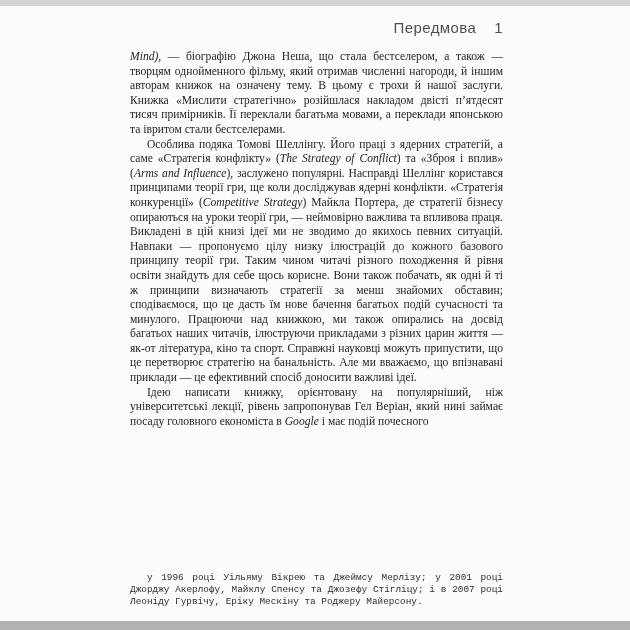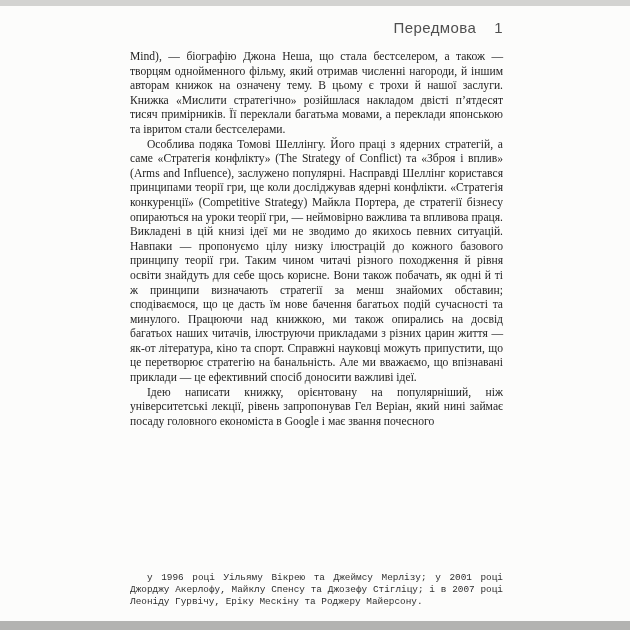--- a/index.html
+++ b/index.html
@@ -51,20 +51,21 @@
   .para {
     margin: 0;
     font-size: 11.6px;
     line-height: 14.6px;
     text-align: justify;
   }
   .para.ind {
     text-indent: 17px;
   }
   .it {
+    font-style: italic;
   }
   .footnote {
     position: absolute;
     top: 572px;
     left: 130px;
     width: 373px;
     font-family: Liberation Mono, monospace;
   }
   .footnote p {
     margin: 0;
@@ -82,21 +83,21 @@
   <div class="scan-edge-top"></div>
 
   <div class="page-header">
     <span>Передмова</span>
     <span>1</span>
   </div>
 
   <div class="body-text">
       <p class="para"><span class="it">Mind),</span><span> — біографію Джона Неша, що стала бестселером, а також — творцям однойменного фільму, який отримав численні нагороди, й іншим авторам книжок на означену тему. В цьому є трохи й нашої заслуги. Книжка «Мислити стратегічно» розійшлася накладом двісті п’ятдесят тисяч примірників. Її переклали багатьма мовами, а переклади японською та івритом стали бестселерами.</span></p>
       <p class="para ind"><span>Особлива подяка Томові Шеллінгу. Його праці з ядерних стратегій, а саме «Стратегія конфлікту» (</span><span class="it">The Strategy of Conflict</span><span>) та «Зброя і вплив» (</span><span class="it">Arms and Influence</span><span>), заслужено популярні. Насправді Шеллінг користався принципами теорії гри, ще коли досліджував ядерні конфлікти. «Стратегія конкуренції» (</span><span class="it">Competitive Strategy</span><span>) Майкла Портера, де стратегії бізнесу опираються на уроки теорії гри, — неймовірно важлива та впливова праця. Викладені в цій книзі ідеї ми не зводимо до якихось певних ситуацій. Навпаки — пропонуємо цілу низку ілюстрацій до кожного базового принципу теорії гри. Таким чином читачі різного походження й рівня освіти знайдуть для себе щось корисне. Вони також побачать, як одні й ті ж принципи визначають стратегії за менш знайомих обставин; сподіваємося, що це дасть їм нове бачення багатьох подій сучасності та минулого. Працюючи над книжкою, ми також опирались на досвід багатьох наших читачів, ілюструючи прикладами з різних царин життя — як-от література, кіно та спорт. Справжні науковці можуть припустити, що це перетворює стратегію на банальність. Але ми вважаємо, що впізнавані приклади — це ефективний спосіб доносити важливі ідеї.</span></p>
-      <p class="para ind"><span>Ідею написати книжку, орієнтовану на популярніший, ніж університетські лекції, рівень запропонував Гел Веріан, який нині займає посаду головного економіста в </span><span class="it">Google</span><span> і має звання почесного</span></p>
+      <p class="para ind"><span>Ідею написати книжку, орієнтовану на популярніший, ніж університетські лекції, рівень запропонував Гел Веріан, який нині займає посаду головного економіста в </span><span class="it">Google</span><span> і має подій почесного</span></p>
     </div>
 
   <div class="footnote">
     <p><span>у 1996 році Уільяму Вікрею та Джеймсу Мерлізу; у 2001 році Джорджу Акерлофу, Майклу Спенсу та Джозефу Стігліцу; і в 2007 році Леоніду Гурвічу, Еріку Мескіну та Роджеру Майерсону.</span></p>
   </div>
 
   <div class="scan-edge-bottom"></div>
 </div>
 
 </body></html>

